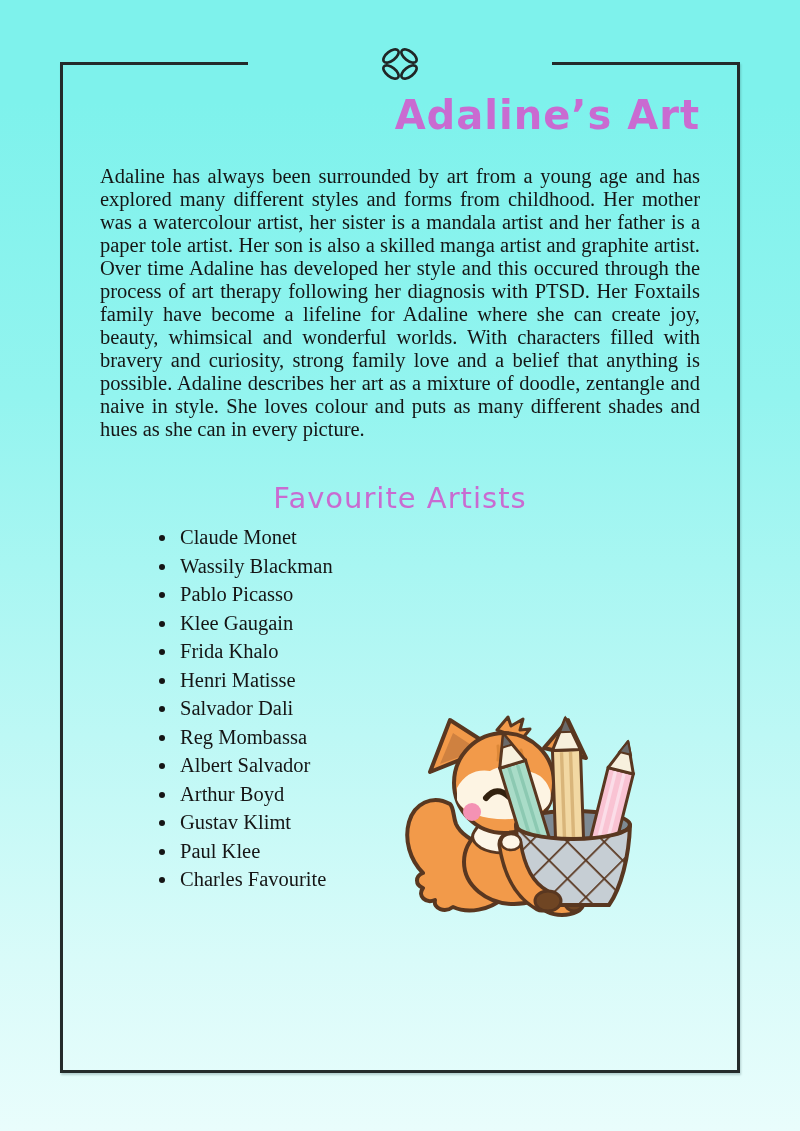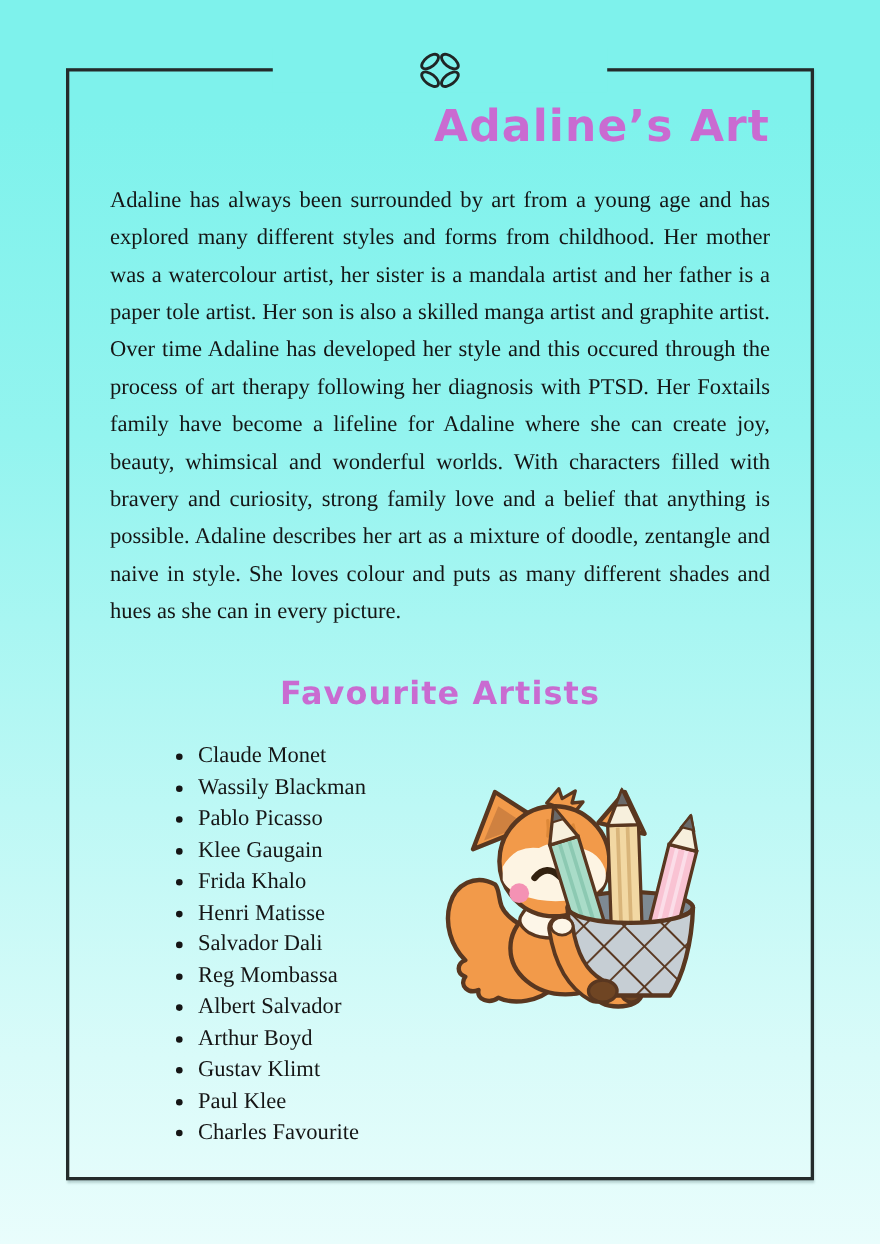--- a/index.html
+++ b/index.html
@@ -35,42 +35,42 @@
     font-family: "DejaVu Sans", sans-serif;
     font-weight: bold;
     font-size: 40px;
     letter-spacing: 1px;
     color: #c96bd1;
   }
   .about-text {
     width: 600px;
     margin: 27px auto 0 auto;
     font-size: 20.5px;
-    line-height: 34px;
+    line-height: 23px;
     text-align: justify;
   }
   .section-heading {
     margin-top: 40px;
     text-align: center;
     font-family: "DejaVu Sans", sans-serif;
-    font-weight: bold;
+    font-weight: normal;
     font-size: 29px;
     letter-spacing: 1px;
     color: #c96bd1;
   }
   .artists-intro {
     width: 590px;
     margin: 34px auto 0 auto;
     font-size: 20.5px;
     line-height: 27.5px;
     text-align: center;
     white-space: pre-wrap;
   }
   .artist-list {
-    margin-top: 27px;
+    margin-top: 9px;
     padding-left: 78px;
     list-style: disc outside;
   }
   .artist-list li {
     font-size: 20.5px;
     line-height: 27.5px;
     margin-bottom: 1px;
     padding-left: 2px;
   }
   .fox-illustration {

